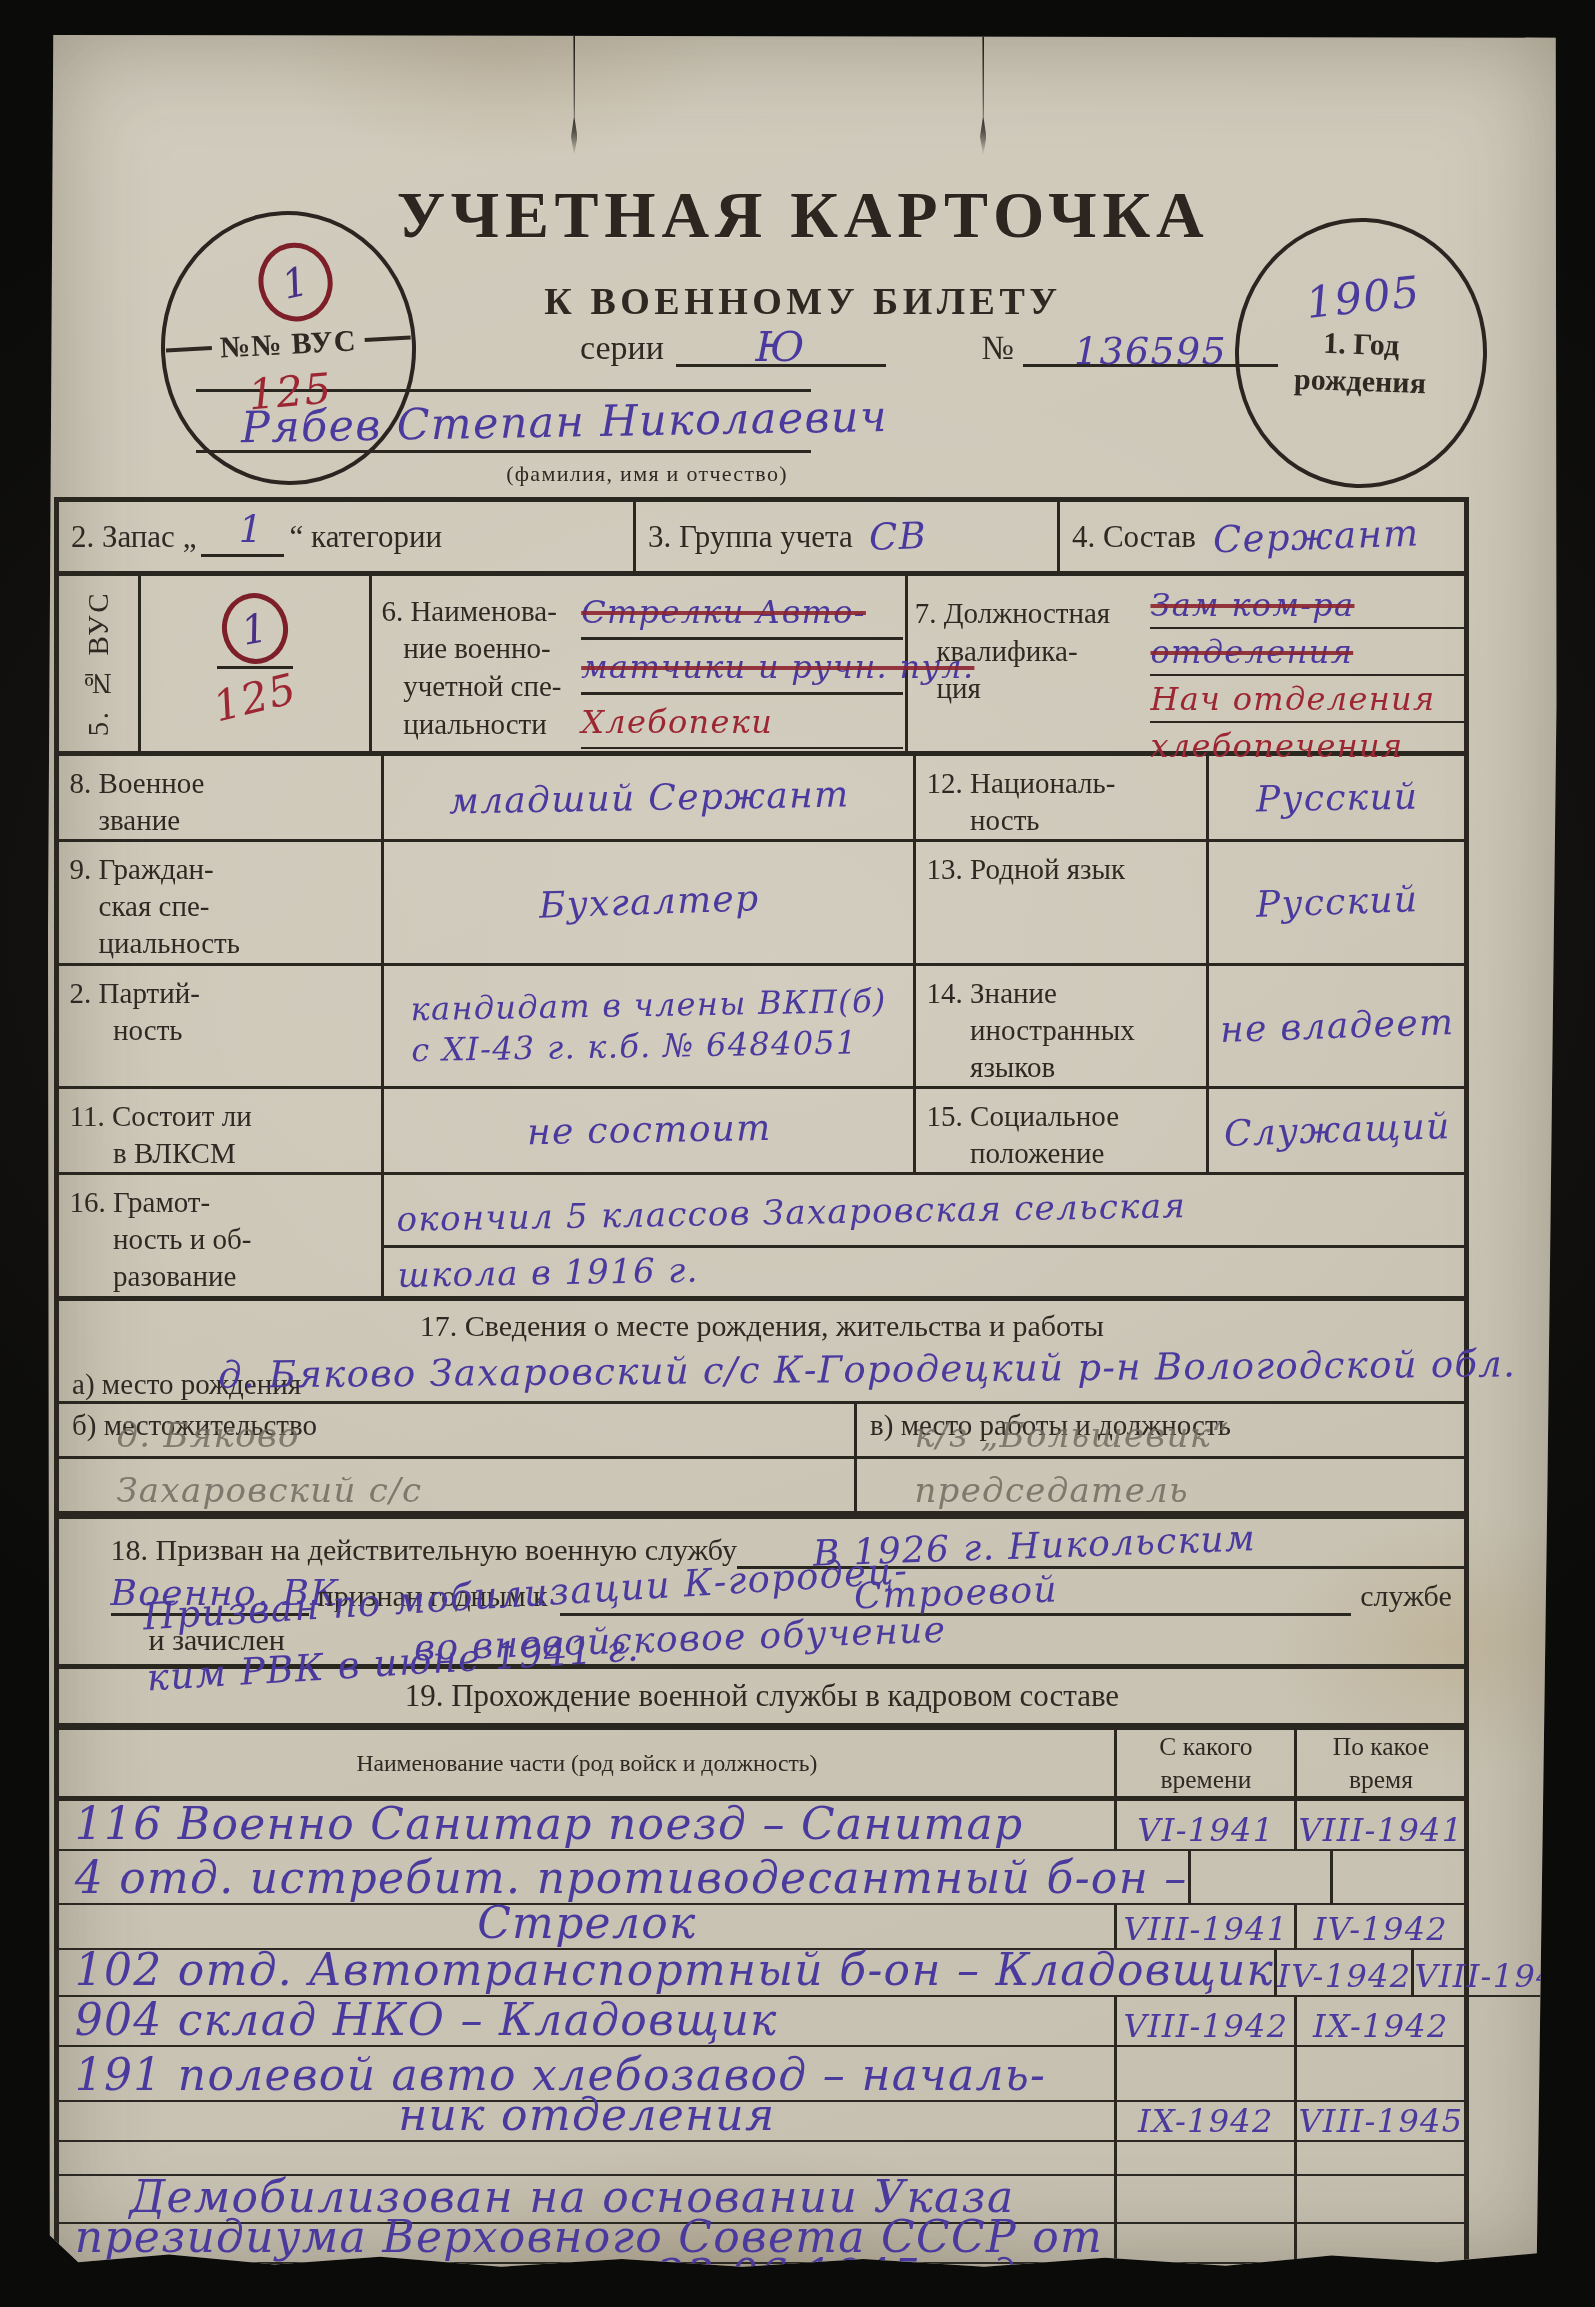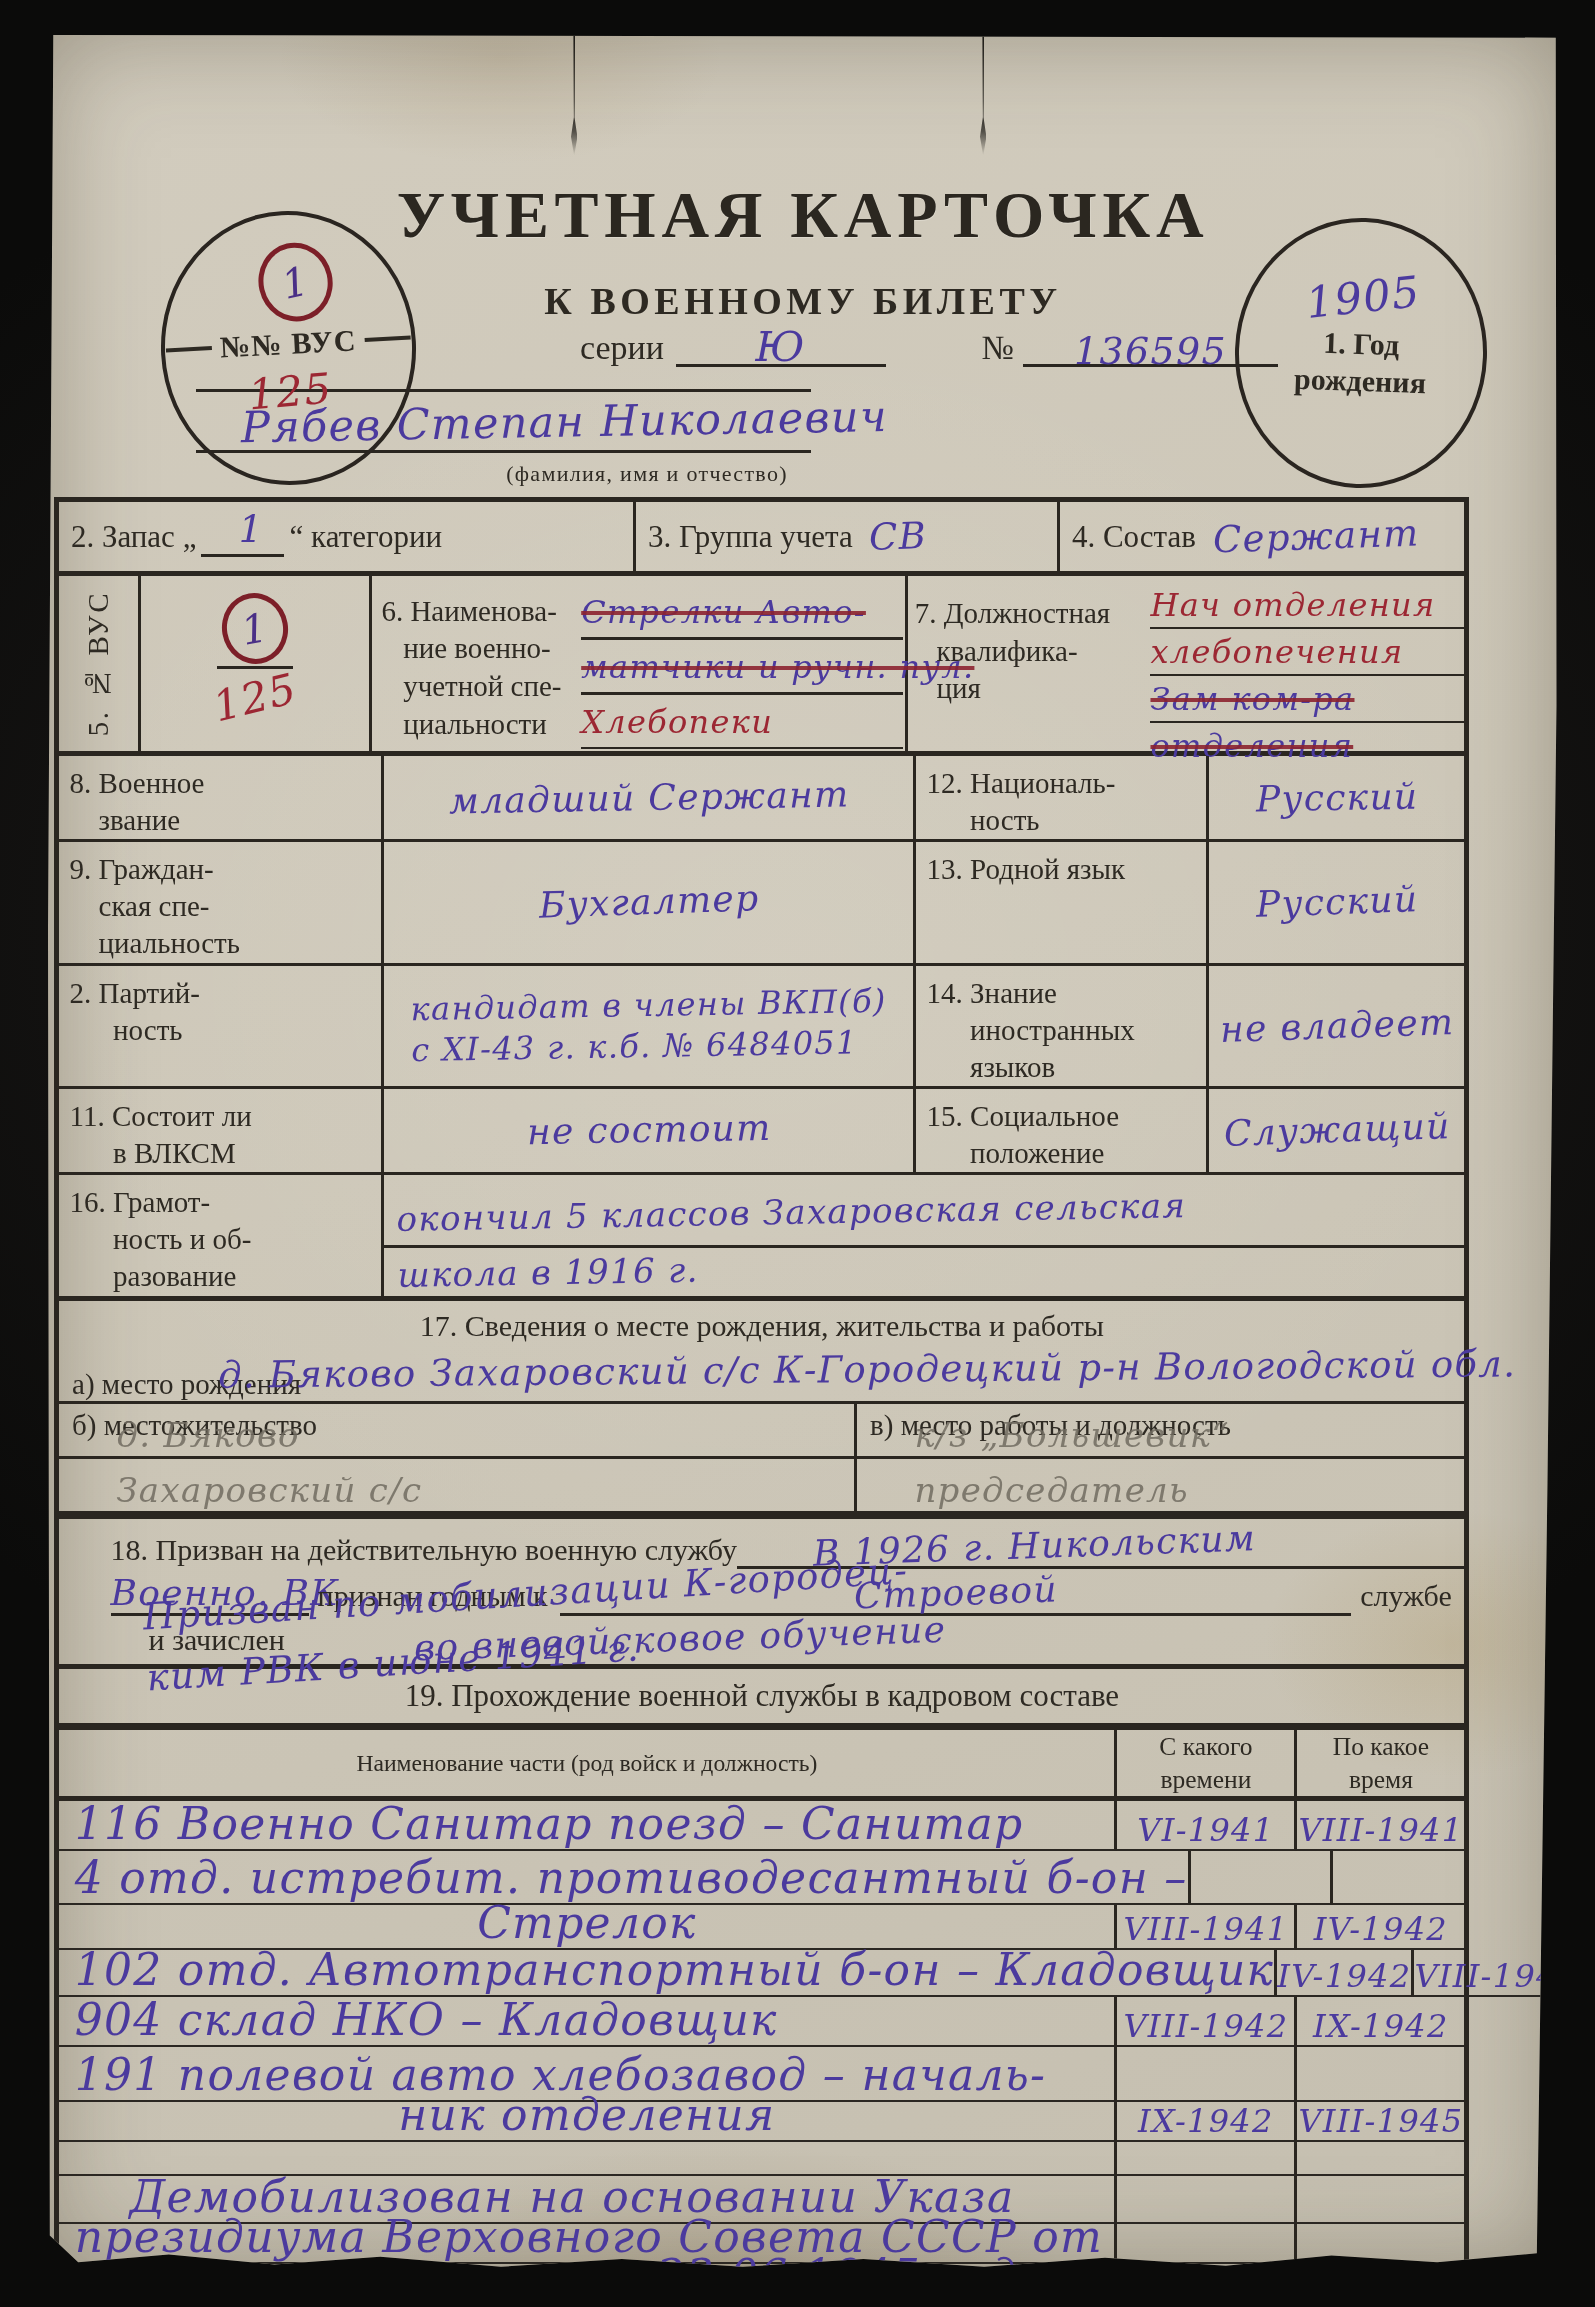--- a/index.html
+++ b/index.html
@@ -244,24 +244,24 @@
             <span class="hw strike ml">Стрелки Авто-
 матчики и ручн. пул.</span>
             <span class="hw hw-red ml">Хлебопеки</span>
           </div>
         </div>
         <div class="lbl7 lblml">7. Должностная
    квалифика-
    ция</div>
         <div class="val7">
           <div class="ruled">
+            <span class="hw strike ml">Зам ком-ра
+отделения</span>
             <span class="hw hw-red ml">Нач отделения
 хлебопечения</span>
-            <span class="hw strike ml">Зам ком-ра
-отделения</span>
           </div>
         </div>
       </div>
 
       <div class="grid816">
         <div class="g lblml">8. Военное
     звание</div>
         <div class="g val">
             <span class="hw tilt2">младший Сержант</span>
           </div>

